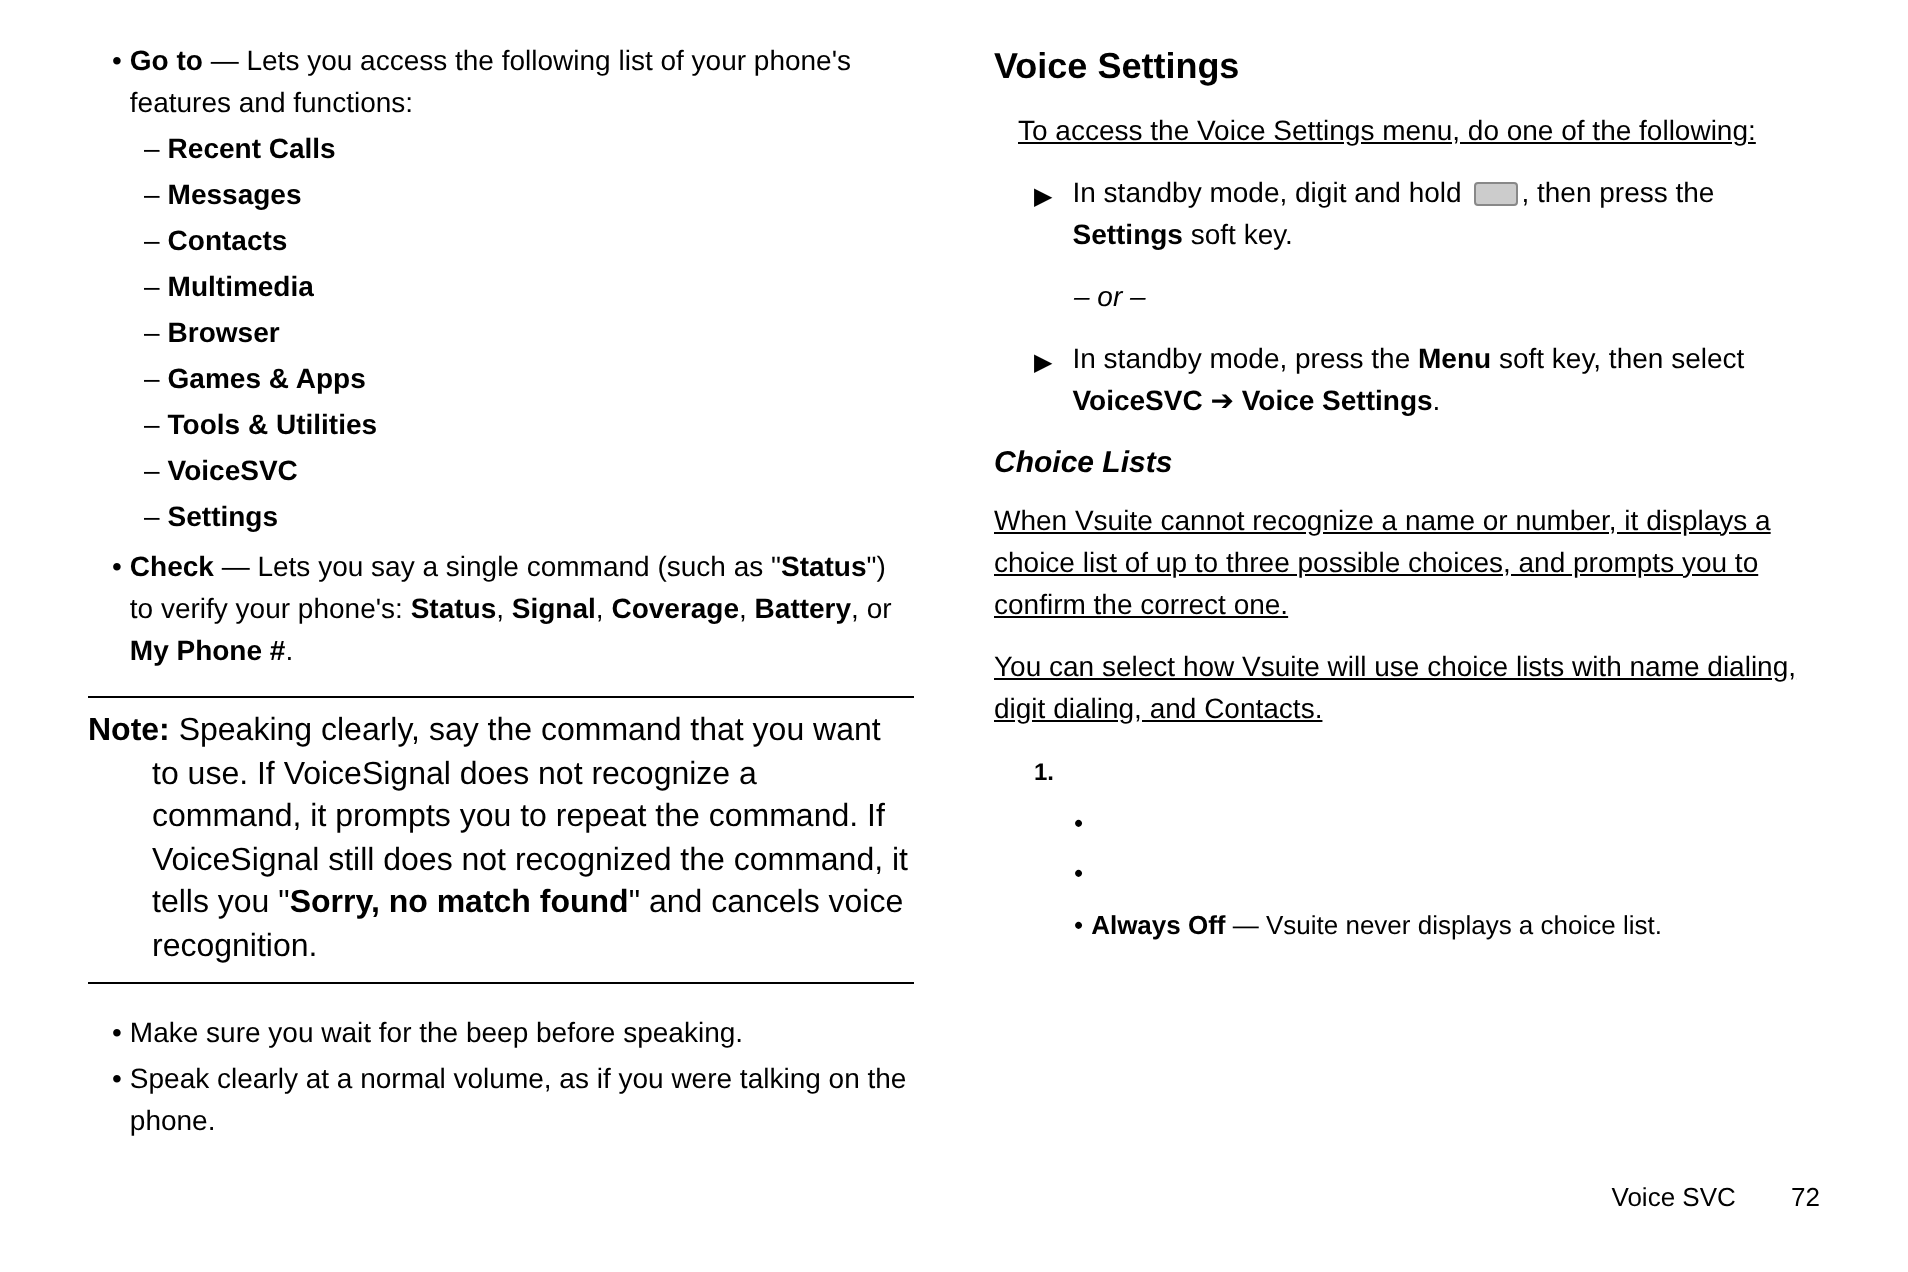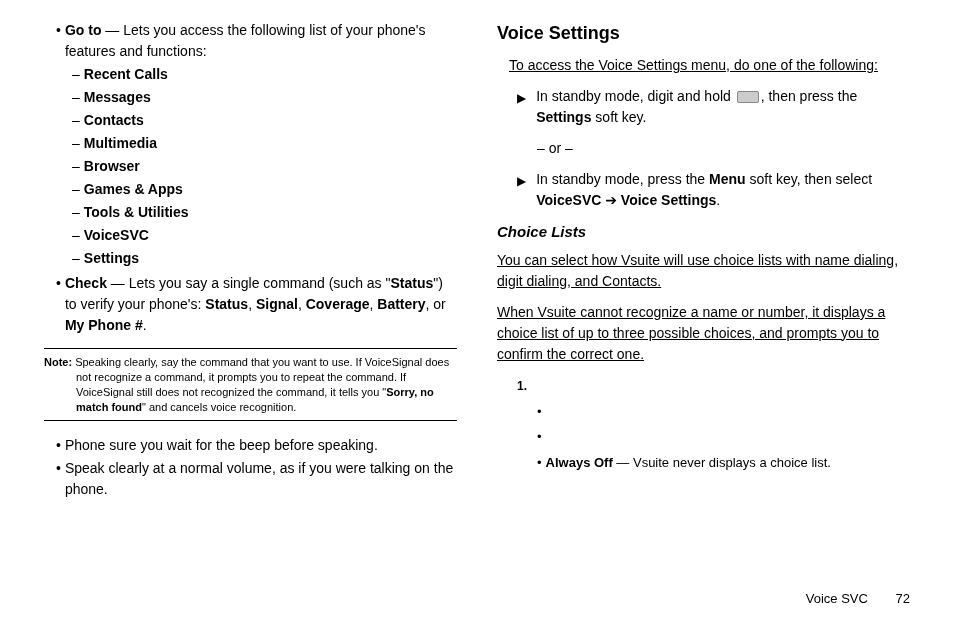--- a/index.html
+++ b/index.html
@@ -38,21 +38,21 @@
       margin-bottom: 2px;
     }
     .dash {
       margin-right: 4px;
     }
     .note-block {
       border-top: 1px solid #000;
       border-bottom: 1px solid #000;
       padding: 6px 0;
       margin: 12px 0 14px 0;
-      font-size: 11px;
+      font-size: 16px;
       line-height: 1.35;
     }
     .note-text {
       padding-left: 32px;
       text-indent: -32px;
     }
     .subhead-italic {
       font-weight: bold;
       font-style: italic;
       font-size: 15px;
@@ -81,20 +81,21 @@
       margin-right: 10px;
       font-size: 12px;
       margin-top: 3px;
     }
     .arrow-body {
       flex: 1;
     }
     .or-line {
       padding-left: 40px;
       margin: 6px 0 10px 0;
+      font-style: italic;
     }
     .num-item {
       display: flex;
       padding-left: 20px;
       margin-bottom: 8px;
     }
     .num-mark {
       font-weight: bold;
       margin-right: 12px;
       font-size: 12px;
@@ -192,21 +193,21 @@
 
     <div class="note-block">
       <div class="note-text">
         <b>Note:</b><span> Speaking clearly, say the command that you want to use. If VoiceSignal does not recognize a command, it prompts you to repeat the command. If VoiceSignal still does not recognized the command, it tells you "</span><b>Sorry, no match found</b><span>" and cancels voice recognition.</span>
       </div>
     </div>
 
 
     <div class="bullet-item">
       <span class="bullet-dot">•</span>
-      <span class="bullet-text">Phone sure you wait for the beep before speaking.</span>
+      <span class="bullet-text">Make sure you wait for the beep before speaking.</span>
     </div>
     <div class="bullet-item">
       <span class="bullet-dot">•</span>
       <span class="bullet-text">Speak clearly at a normal volume, as if you were talking on the phone.</span>
     </div>
 
   </div>
 
   <div class="col">
 
@@ -225,22 +226,22 @@
 
     <div class="arrow-item">
       <span class="arrow-mark">▶</span>
       <span class="arrow-body">
         <span>In standby mode, press the </span><b>Menu</b><span> soft key, then select </span><b>VoiceSVC</b><span> ➔ </span><b>Voice Settings</b><span>.</span>
       </span>
     </div>
 
     <div class="subhead-italic">Choice Lists</div>
 
+    <div class="para">When Vsuite cannot recognize a name or number, it displays a choice list of up to three possible choices, and prompts you to confirm the correct one.</div>
     <div class="para">You can select how Vsuite will use choice lists with name dialing, digit dialing, and Contacts.</div>
-    <div class="para">When Vsuite cannot recognize a name or number, it displays a choice list of up to three possible choices, and prompts you to confirm the correct one.</div>
 
     <div class="num-item">
       <span class="num-mark">1.</span>
     </div>
 
     <div class="sub-bullet">
       <span class="bullet-dot">•</span>
     </div>
     <div class="sub-bullet">
       <span class="bullet-dot">•</span>

